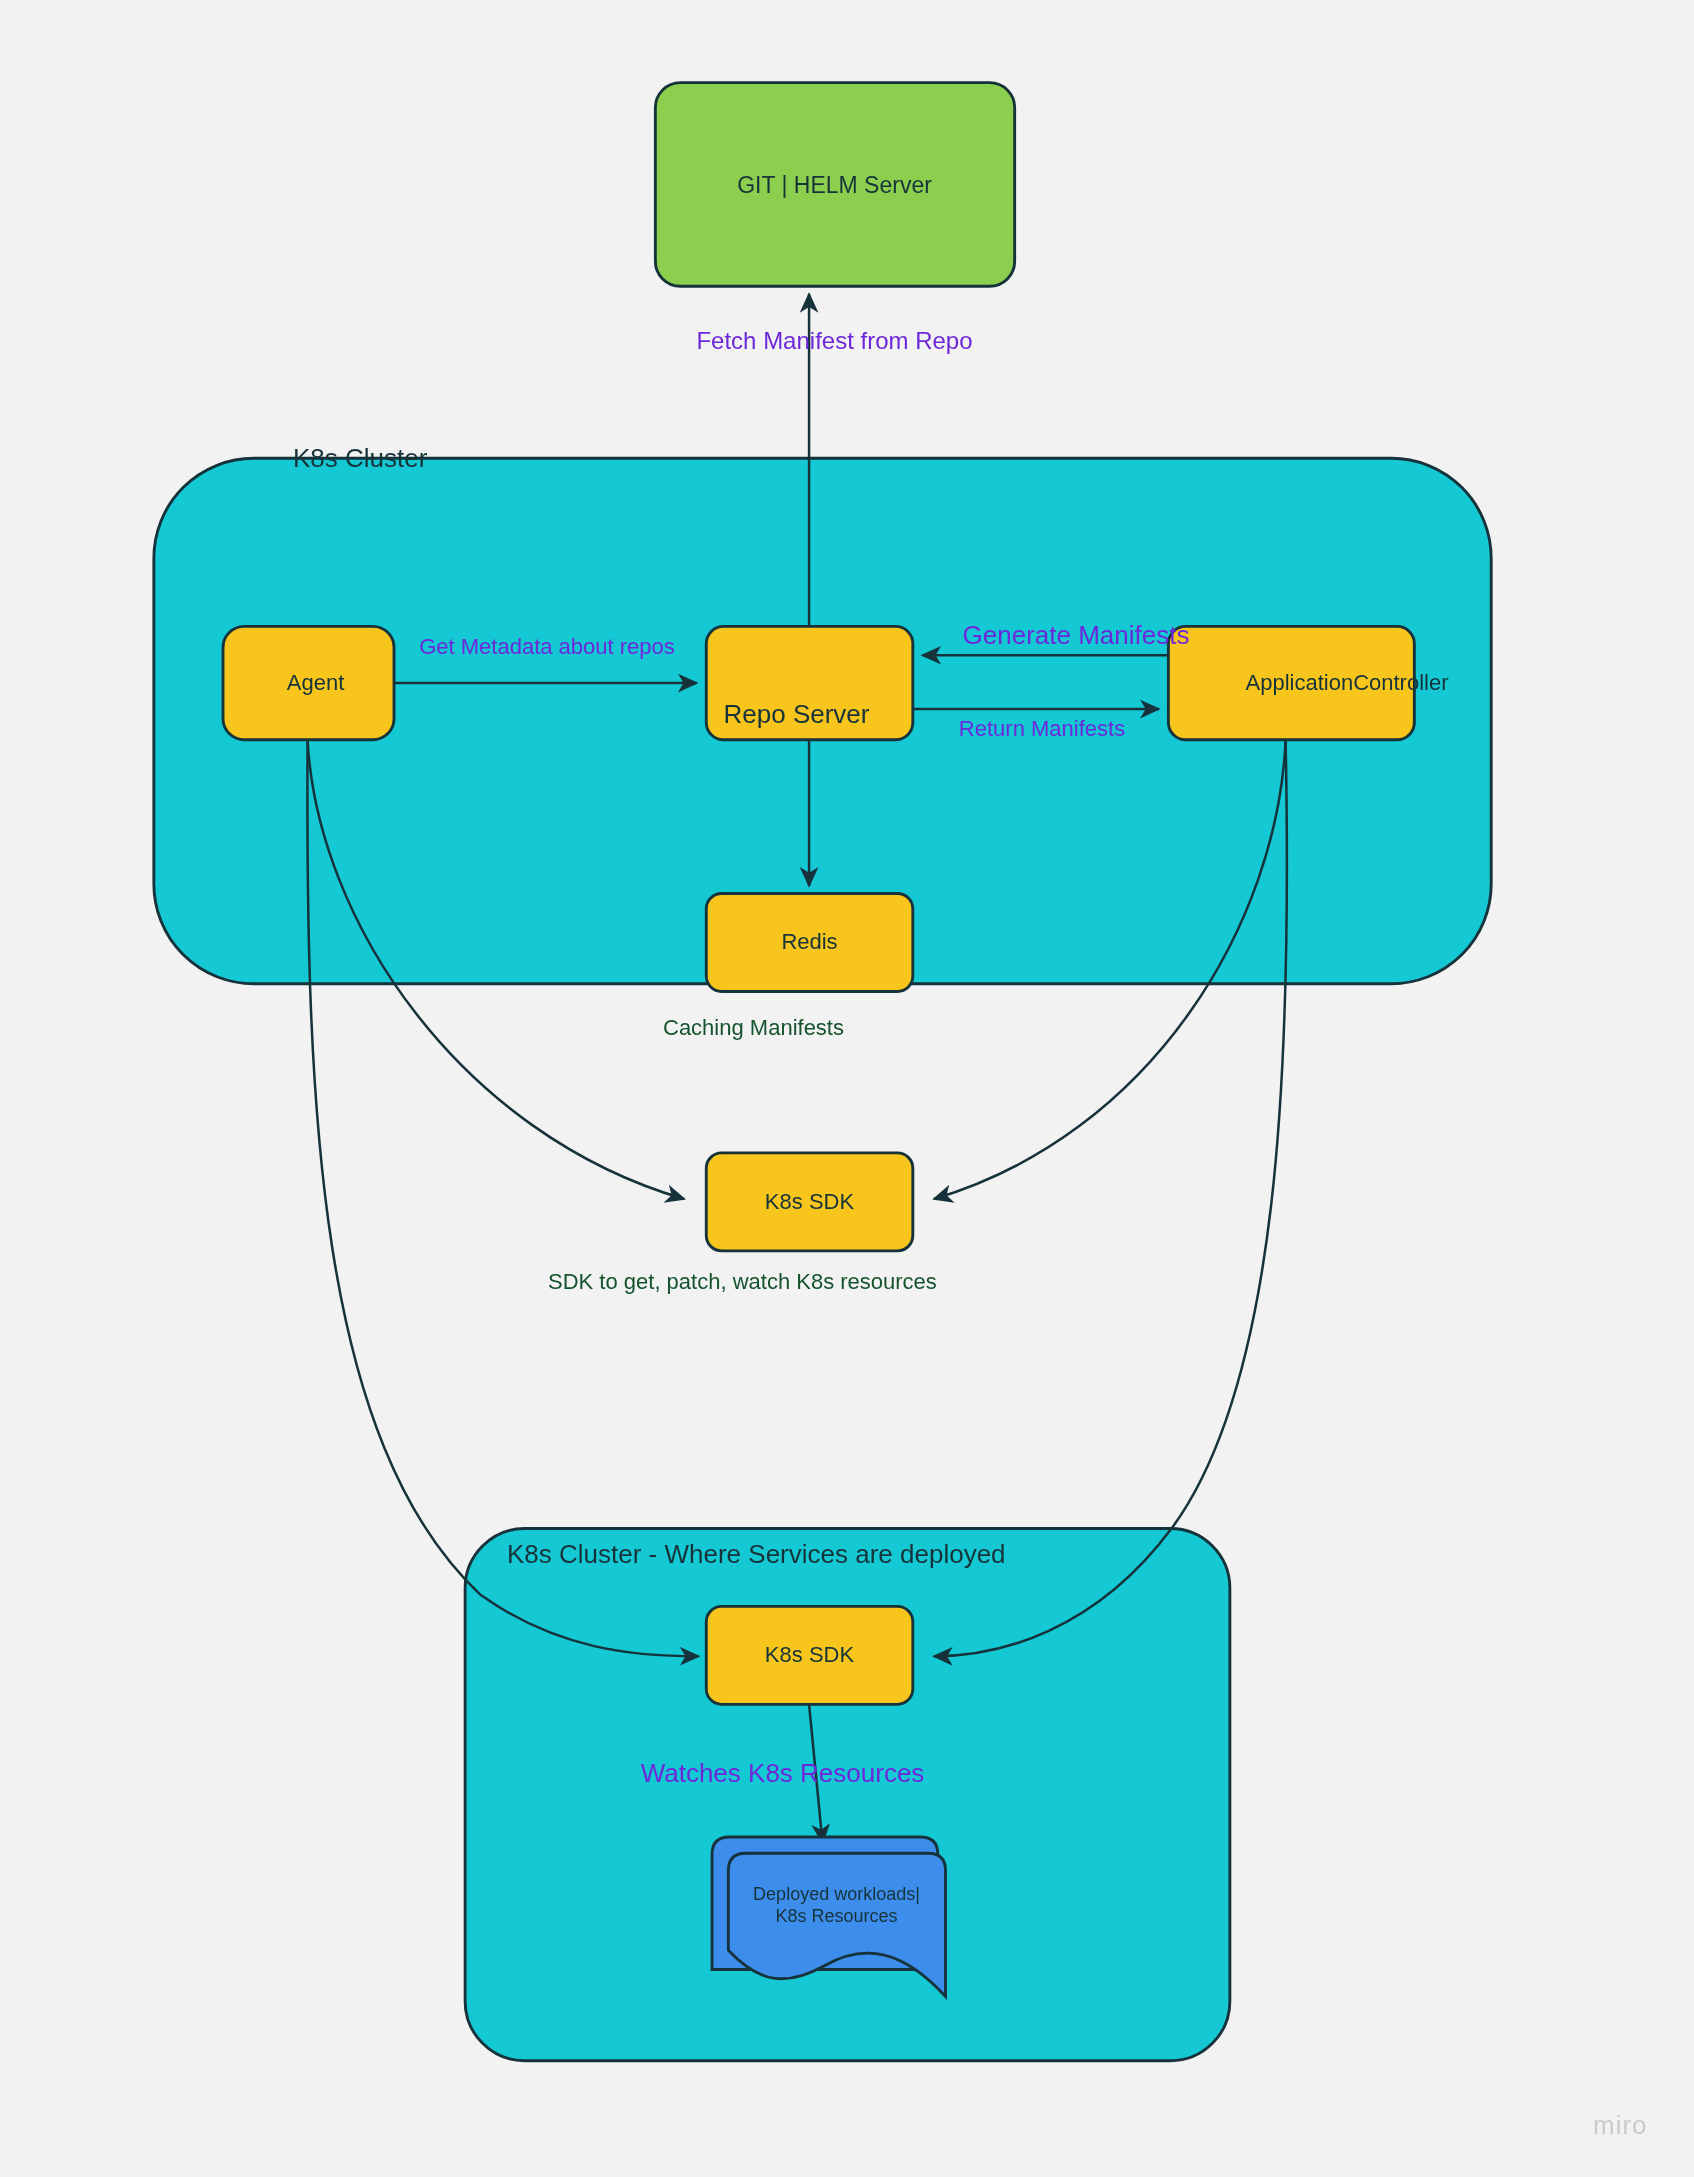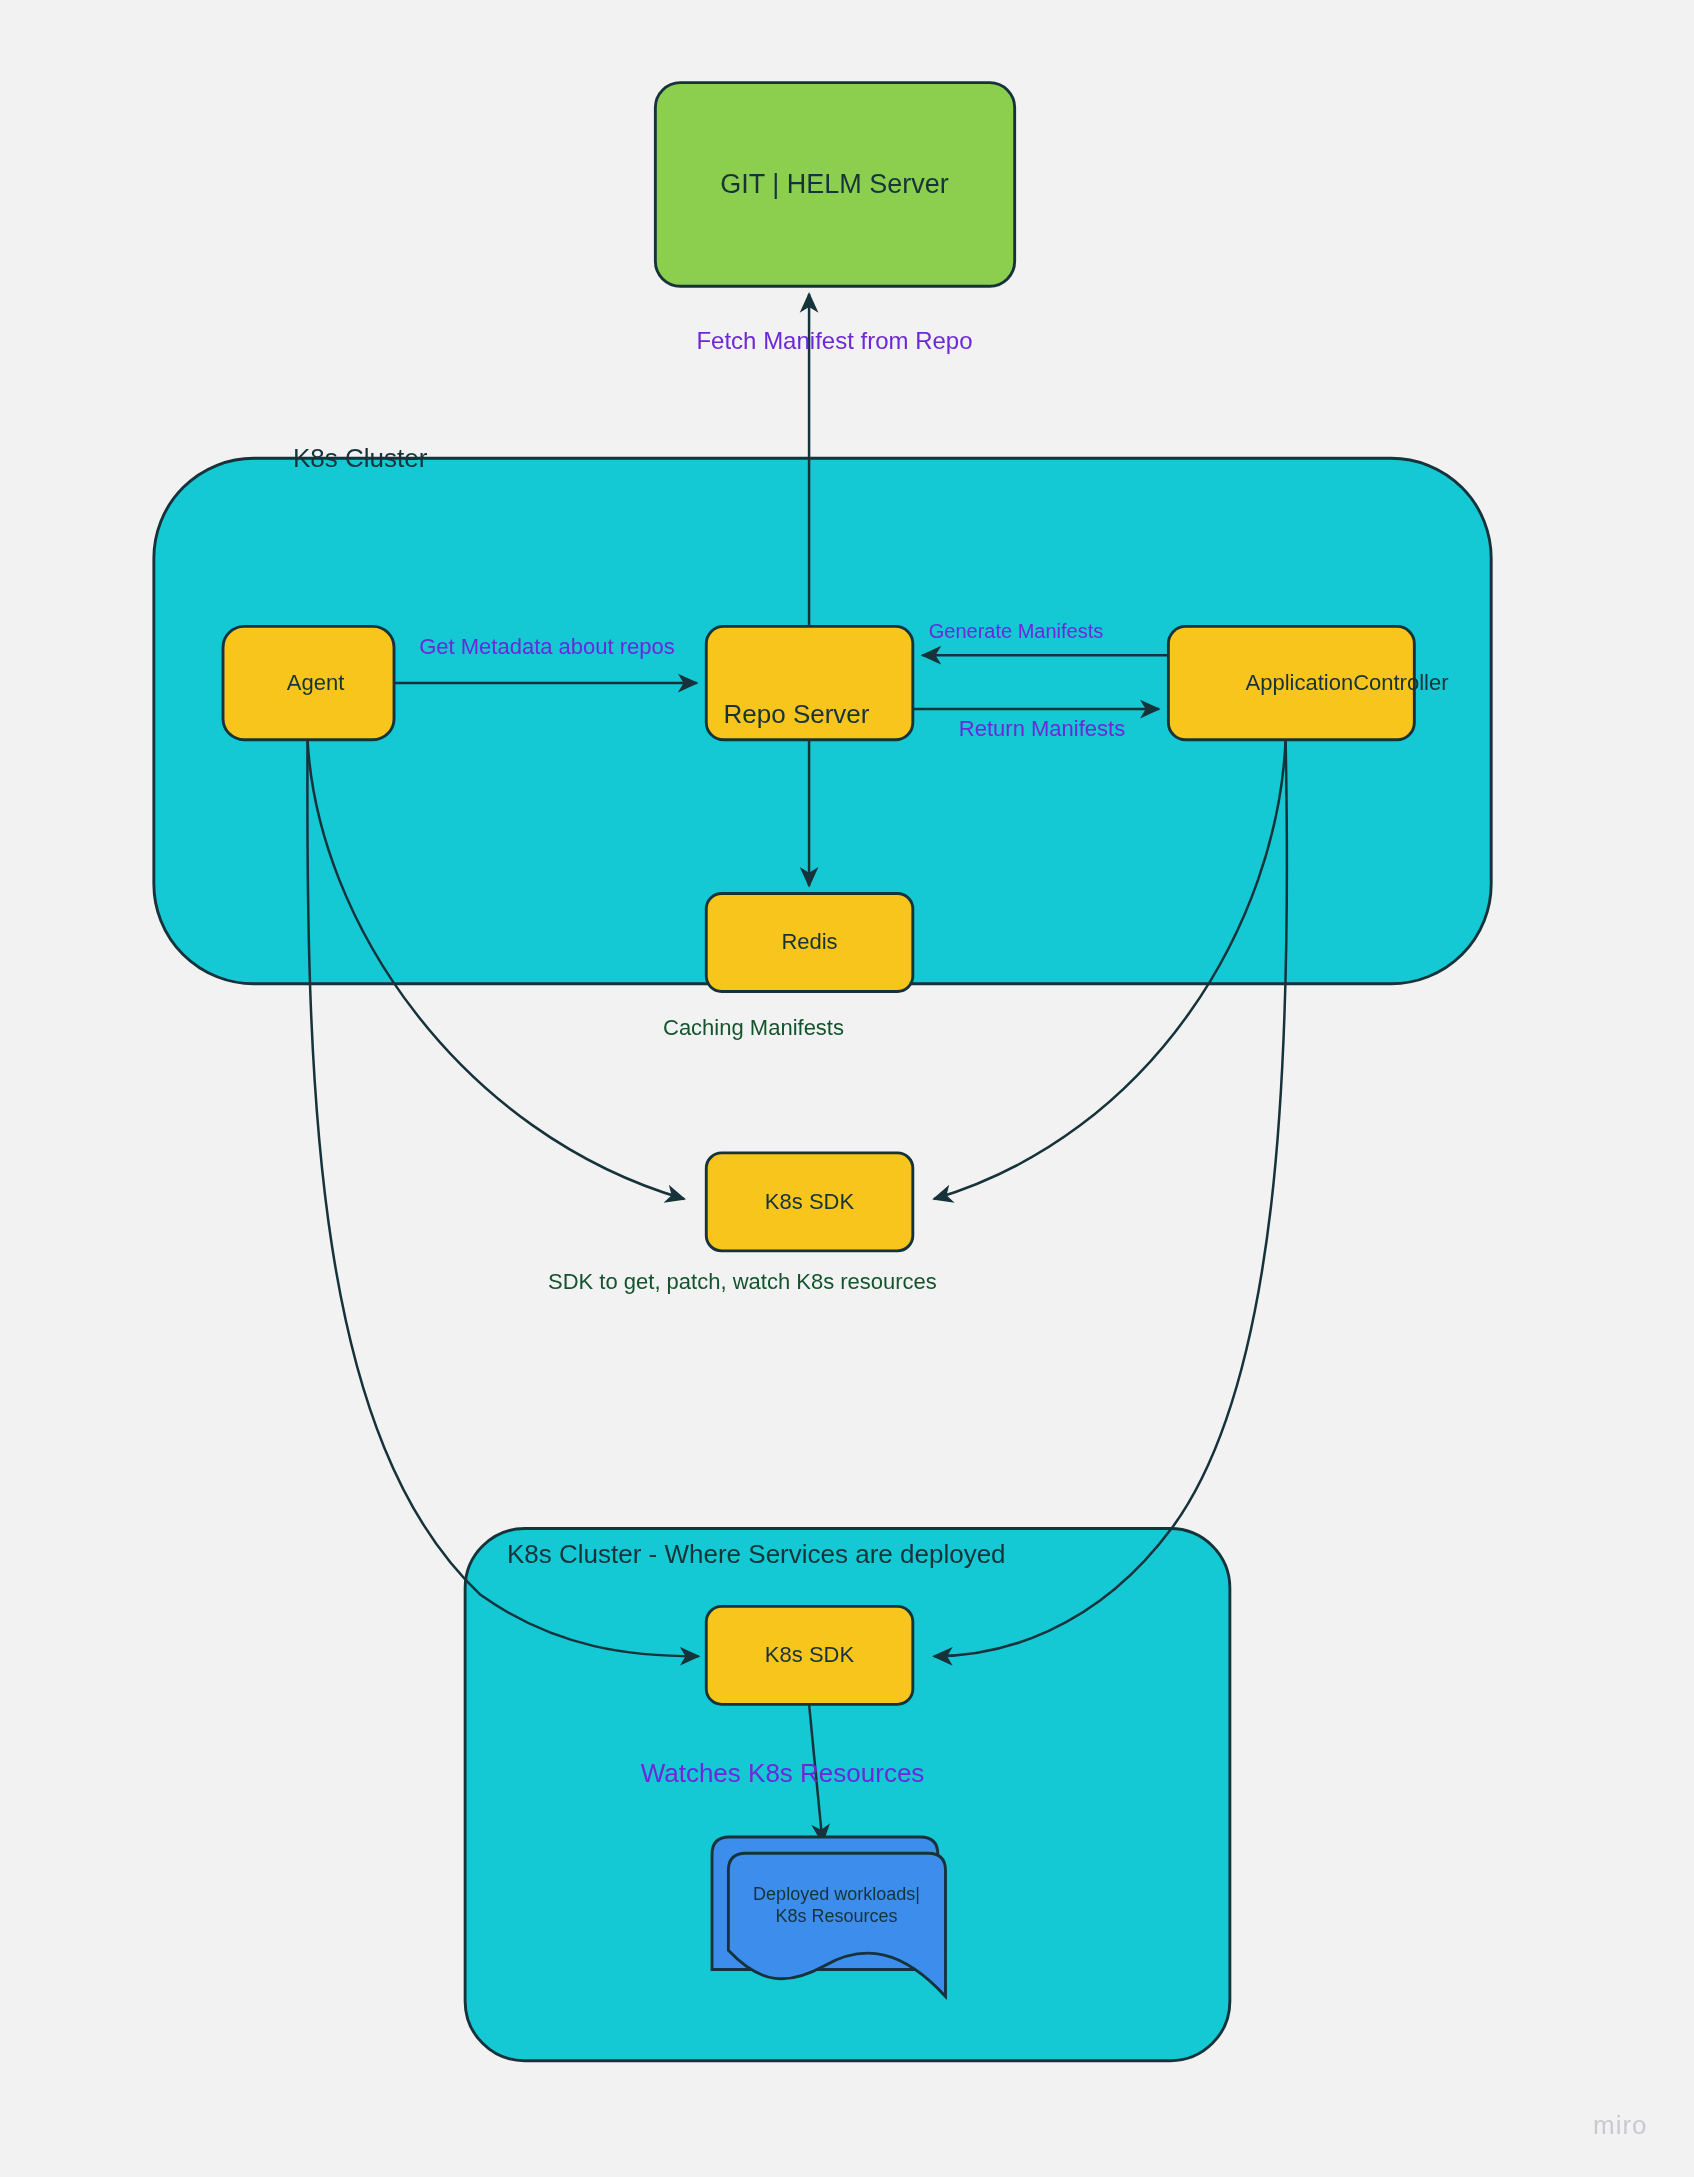--- a/index.html
+++ b/index.html
@@ -106,21 +106,21 @@
 
   <path d="M 741 1930 Q 741 1912 759 1912 L 958 1912 Q 976 1912 976 1930
            L 976 2050 L 741 2050 Z" fill="#3D8EEC" stroke="#16323a" stroke-width="3"></path>
 
   <path d="M 758 1947 Q 758 1929 776 1929 L 966 1929 Q 984 1929 984 1947
            L 984 2078
            C 940 2030 900 2022 858 2046
            C 818 2068 790 2064 758 2030 Z" fill="#3D8EEC" stroke="#16323a" stroke-width="3"></path>
 </svg>
 
-<div class="node-text" style="left:655px; top:83px; width:359px; height:204px; font-size:27px;">GIT | HELM Server</div>
+<div class="node-text" style="left:655px; top:83px; width:359px; height:204px; font-size:23px;">GIT | HELM Server</div>
 
 <div class="edge-label" style="left:576px; top:327px; width:517px; font-size:24px;">Fetch Manifest from Repo</div>
 
 <div class="cluster-title" style="left:293px; top:443px; font-size:26px;">K8s Cluster</div>
 
 <div class="cluster-title" style="left:507px; top:1539px; font-size:26px;">K8s Cluster - Where Services are deployed</div>
 
 <div class="node-text" style="left:223px; top:626px; width:185px; height:113px; font-size:22px;">Agent</div>
 
 <div class="node-text" style="left:706px; top:626px; width:181px; height:113px; font-size:26px;margin-top:32px;">Repo Server</div>
@@ -131,21 +131,21 @@
 
 <div class="node-text" style="left:706px; top:1153px; width:207px; height:98px; font-size:22px;">K8s SDK</div>
 
 <div class="node-text" style="left:706px; top:1606px; width:207px; height:98px; font-size:22px;">K8s SDK</div>
 
 <div class="node-text" style="left:728px; top:1859px; width:217px; height:92px; font-size:18px;">Deployed workloads|
 K8s Resources</div>
 
 <div class="edge-label" style="left:355px; top:634px; width:384px; font-size:22px;">Get Metadata about repos</div>
 
-<div class="edge-label" style="left:896px; top:620px; width:240px; font-size:20px;">Generate Manifests</div>
+<div class="edge-label" style="left:956px; top:620px; width:240px; font-size:26px;">Generate Manifests</div>
 
 <div class="edge-label" style="left:922px; top:716px; width:240px; font-size:22px;">Return Manifests</div>
 
 <div class="edge-label" style="left:576px; top:1758px; width:413px; font-size:26px;">Watches K8s Resources</div>
 
 <div class="lbl" style="left:663px; top:1014px; width:293px; font-size:22px;">Caching Manifests</div>
 
 <div class="lbl" style="left:548px; top:1268px; width:524px; font-size:22px;">SDK to get, patch, watch K8s resources</div>
 
 <div class="watermark" style="left:1593px; top:2110px;">miro</div>

